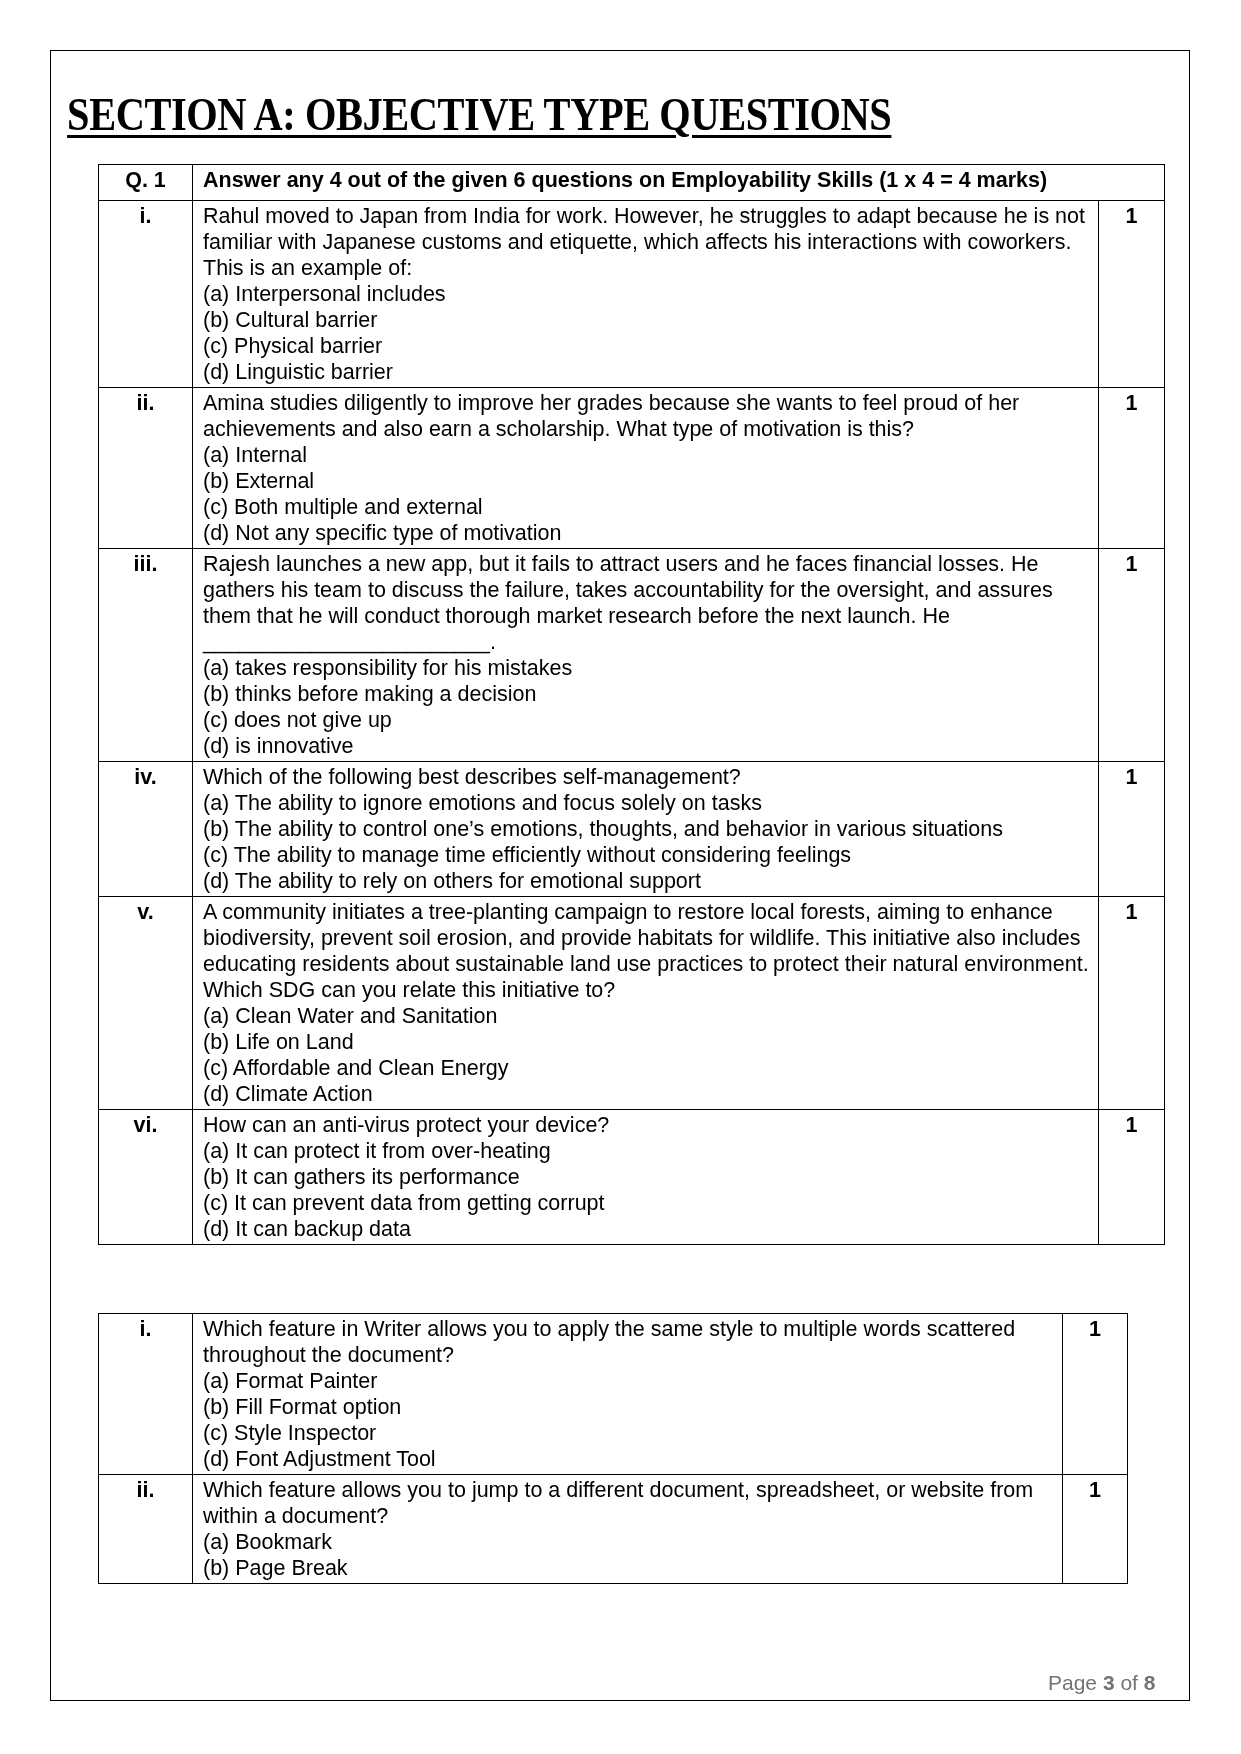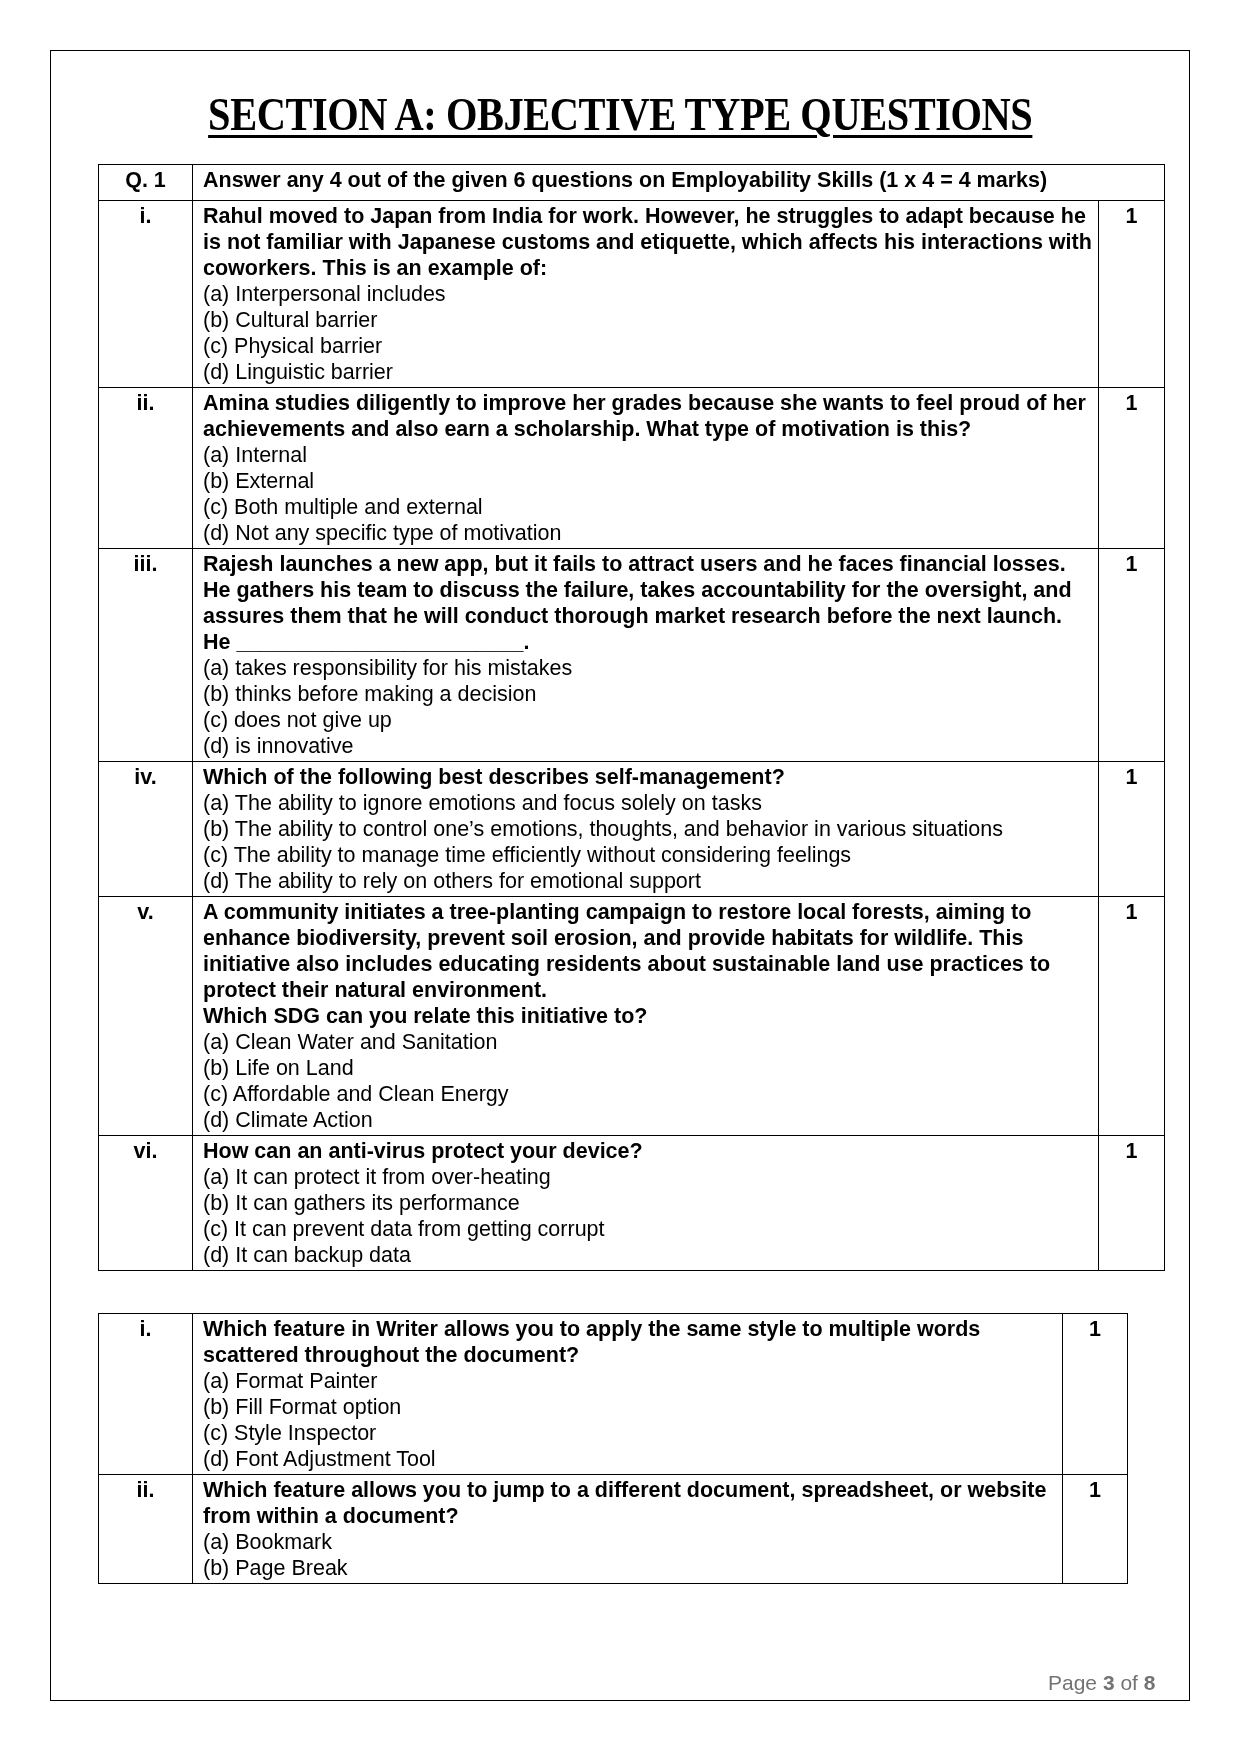--- a/index.html
+++ b/index.html
@@ -2,41 +2,41 @@
 <html><head>
 <meta charset="utf-8">
 <style>
   html, body { margin: 0; padding: 0; background: #ffffff; }
   body { width: 1241px; height: 1754px; position: relative; overflow: hidden; color: #000; }
   .frame {
     position: absolute; left: 50px; top: 50px; width: 1140px; height: 1651px;
     border: 1.5px solid #000; box-sizing: border-box;
   }
   .title {
-    position: absolute; left: 0; top: 86px; width: 1241px; text-align: center;
+    position: absolute; left: 0; top: 86px; width: 1241px; text-align: left;
     font-family: "Liberation Serif", "DejaVu Serif", serif; font-weight: bold;
     font-size: 47px; line-height: 56px; letter-spacing: -0.5px;
   }
   .title span {
     display: inline-block; text-decoration: underline; text-decoration-thickness: 3px;
     text-underline-offset: 5px; transform: scaleX(0.86); transform-origin: center;
   }
   table.q {
     position: absolute; border-collapse: collapse; table-layout: fixed;
     font-family: "Liberation Sans", "DejaVu Sans", sans-serif; font-size: 21.5px; line-height: 26px;
   }
   table.q td { border: 1.5px solid #000; vertical-align: top; padding: 0; }
   #q1 { left: 98px; top: 164px; width: 1066px; }
   #q2 { left: 98px; top: 1313px; width: 1029px; }
   .c-num { text-align: center; font-weight: bold; padding-top: 2px !important; }
   .c-body { padding: 2px 4px 2px 10px !important; }
   .c-mark { text-align: center; font-weight: bold; padding-top: 2px !important; }
   .hdr td { height: 31px; vertical-align: middle; }
   .hdr .c-body { font-weight: bold; margin-left: 22px; }
-  .stem { font-weight: bold; display: block; }
+  .stem { font-weight: normal; display: block; }
   .opt { display: block; font-weight: normal; }
   .footer {
     position: absolute; left: 1048px; top: 1670px; width: 110px;
     font-family: "Liberation Sans", "DejaVu Sans", sans-serif; font-size: 21px; line-height: 26px;
     color: #737373;
   }
   .footer b { font-weight: bold; }
 </style>
 </head>
 <body>

